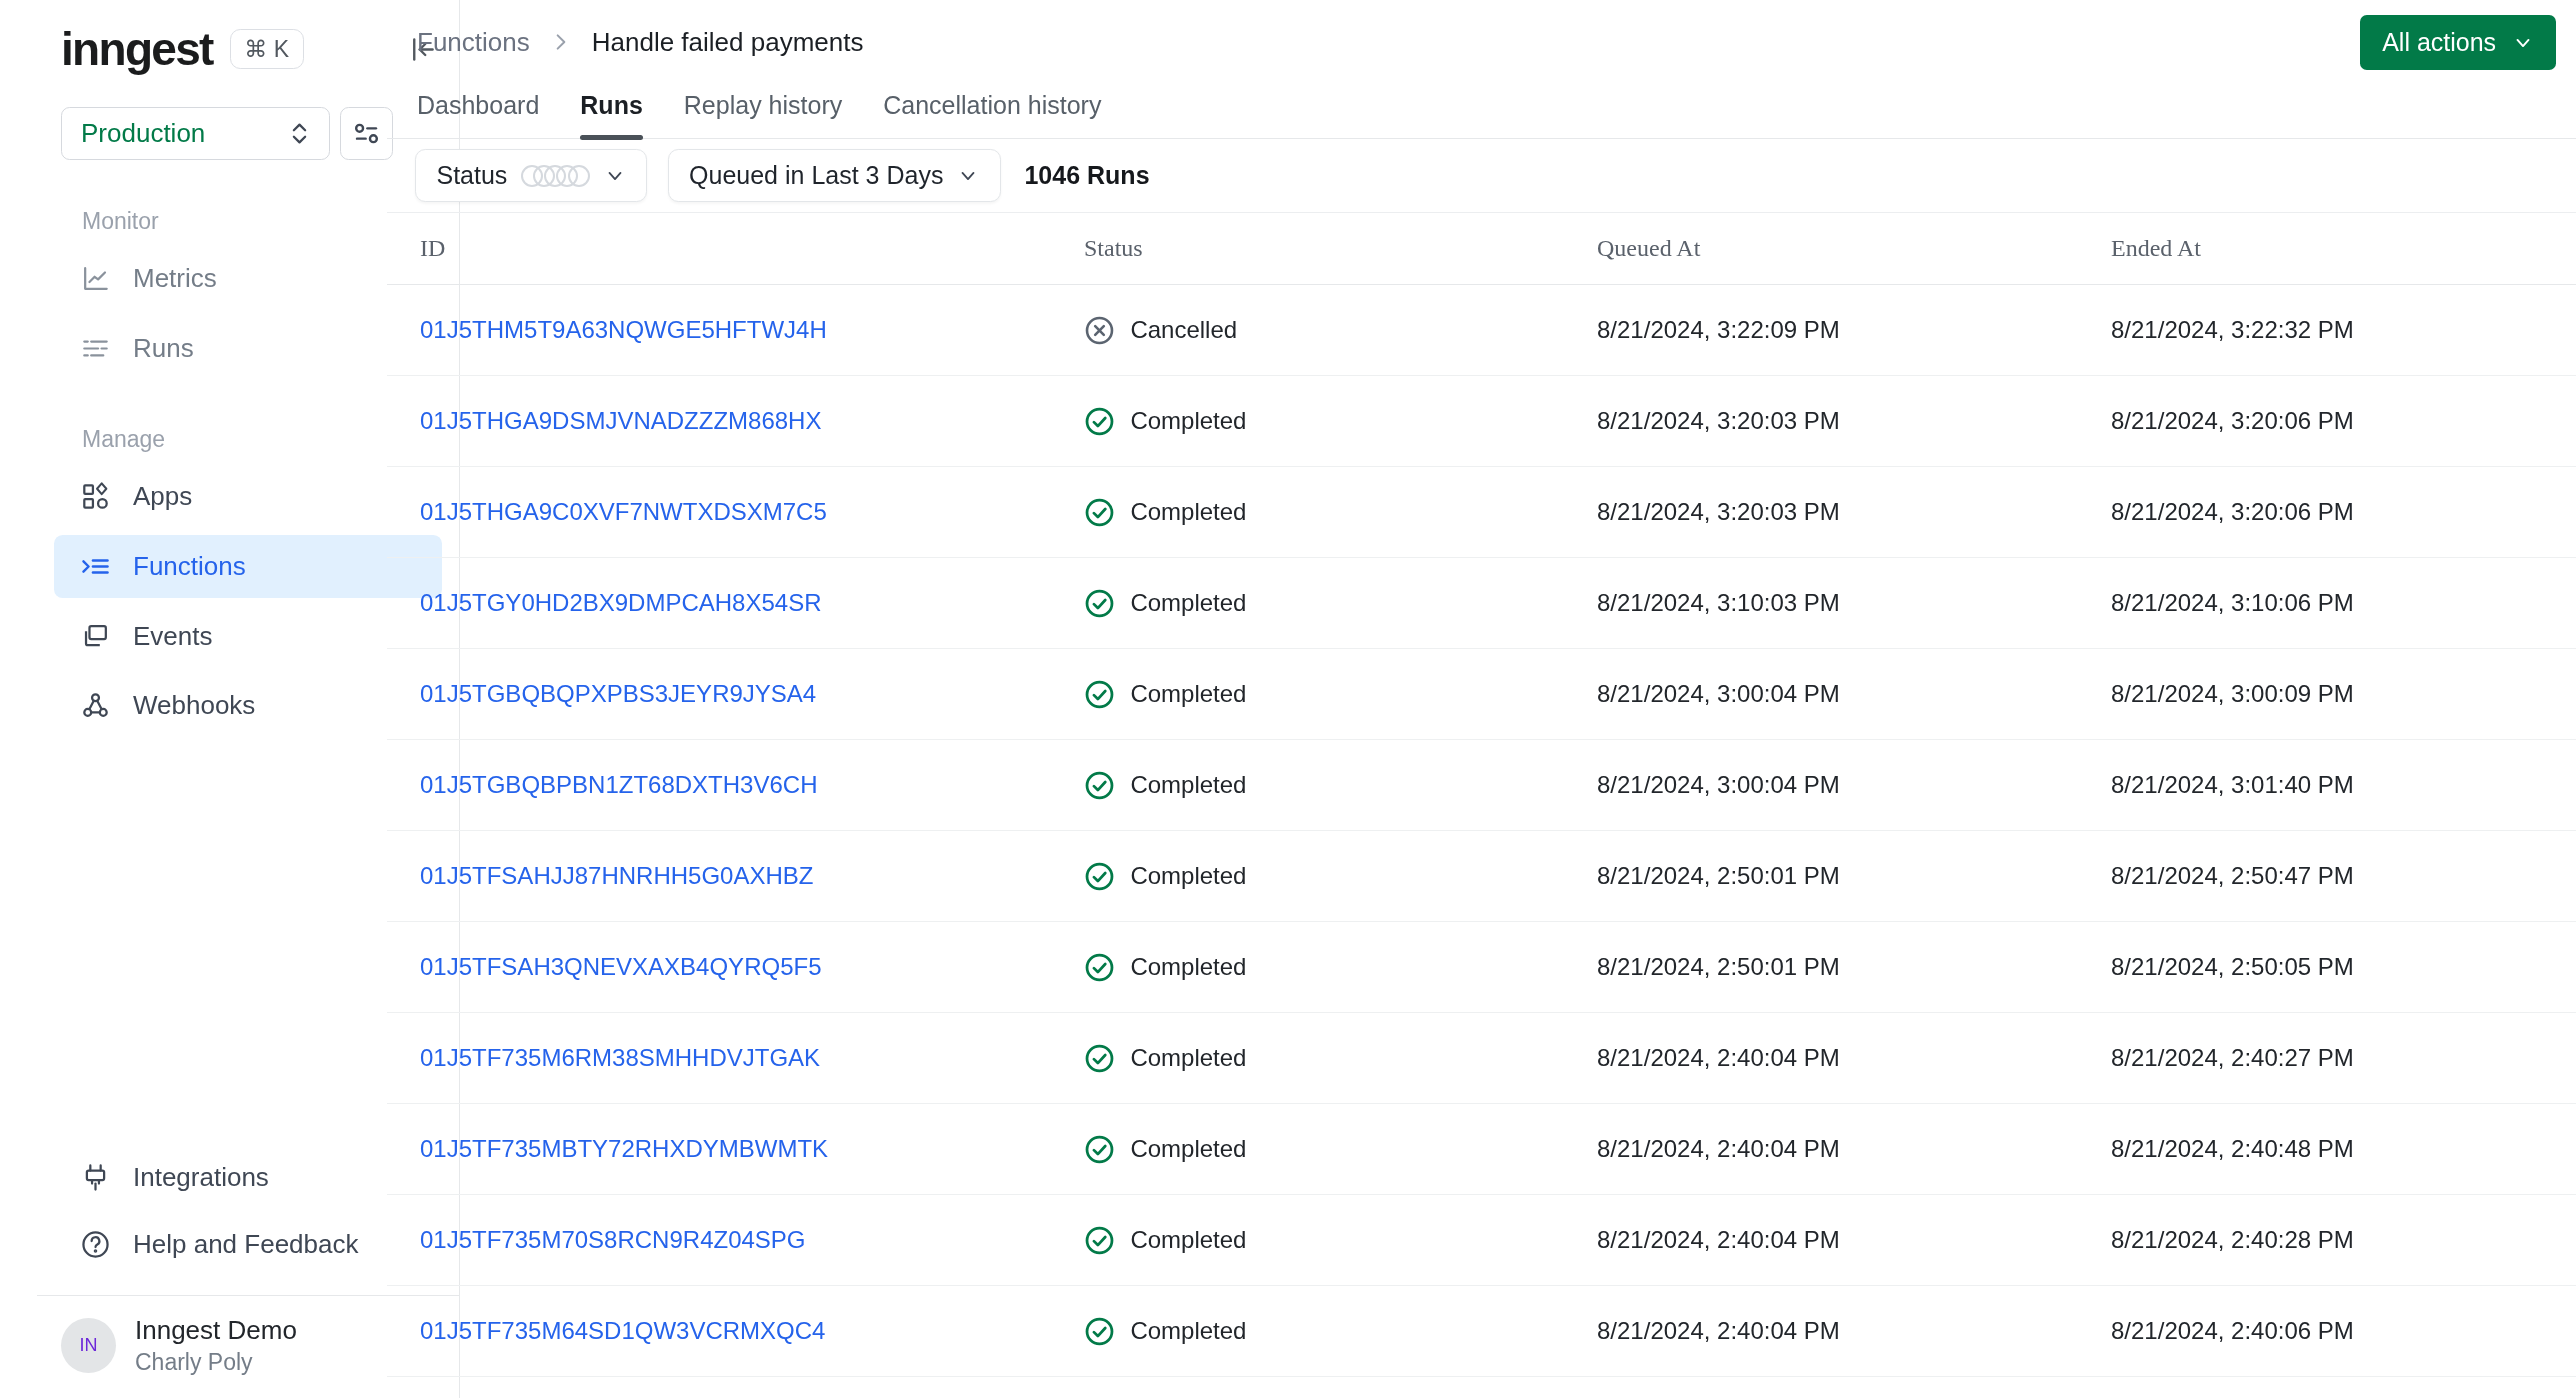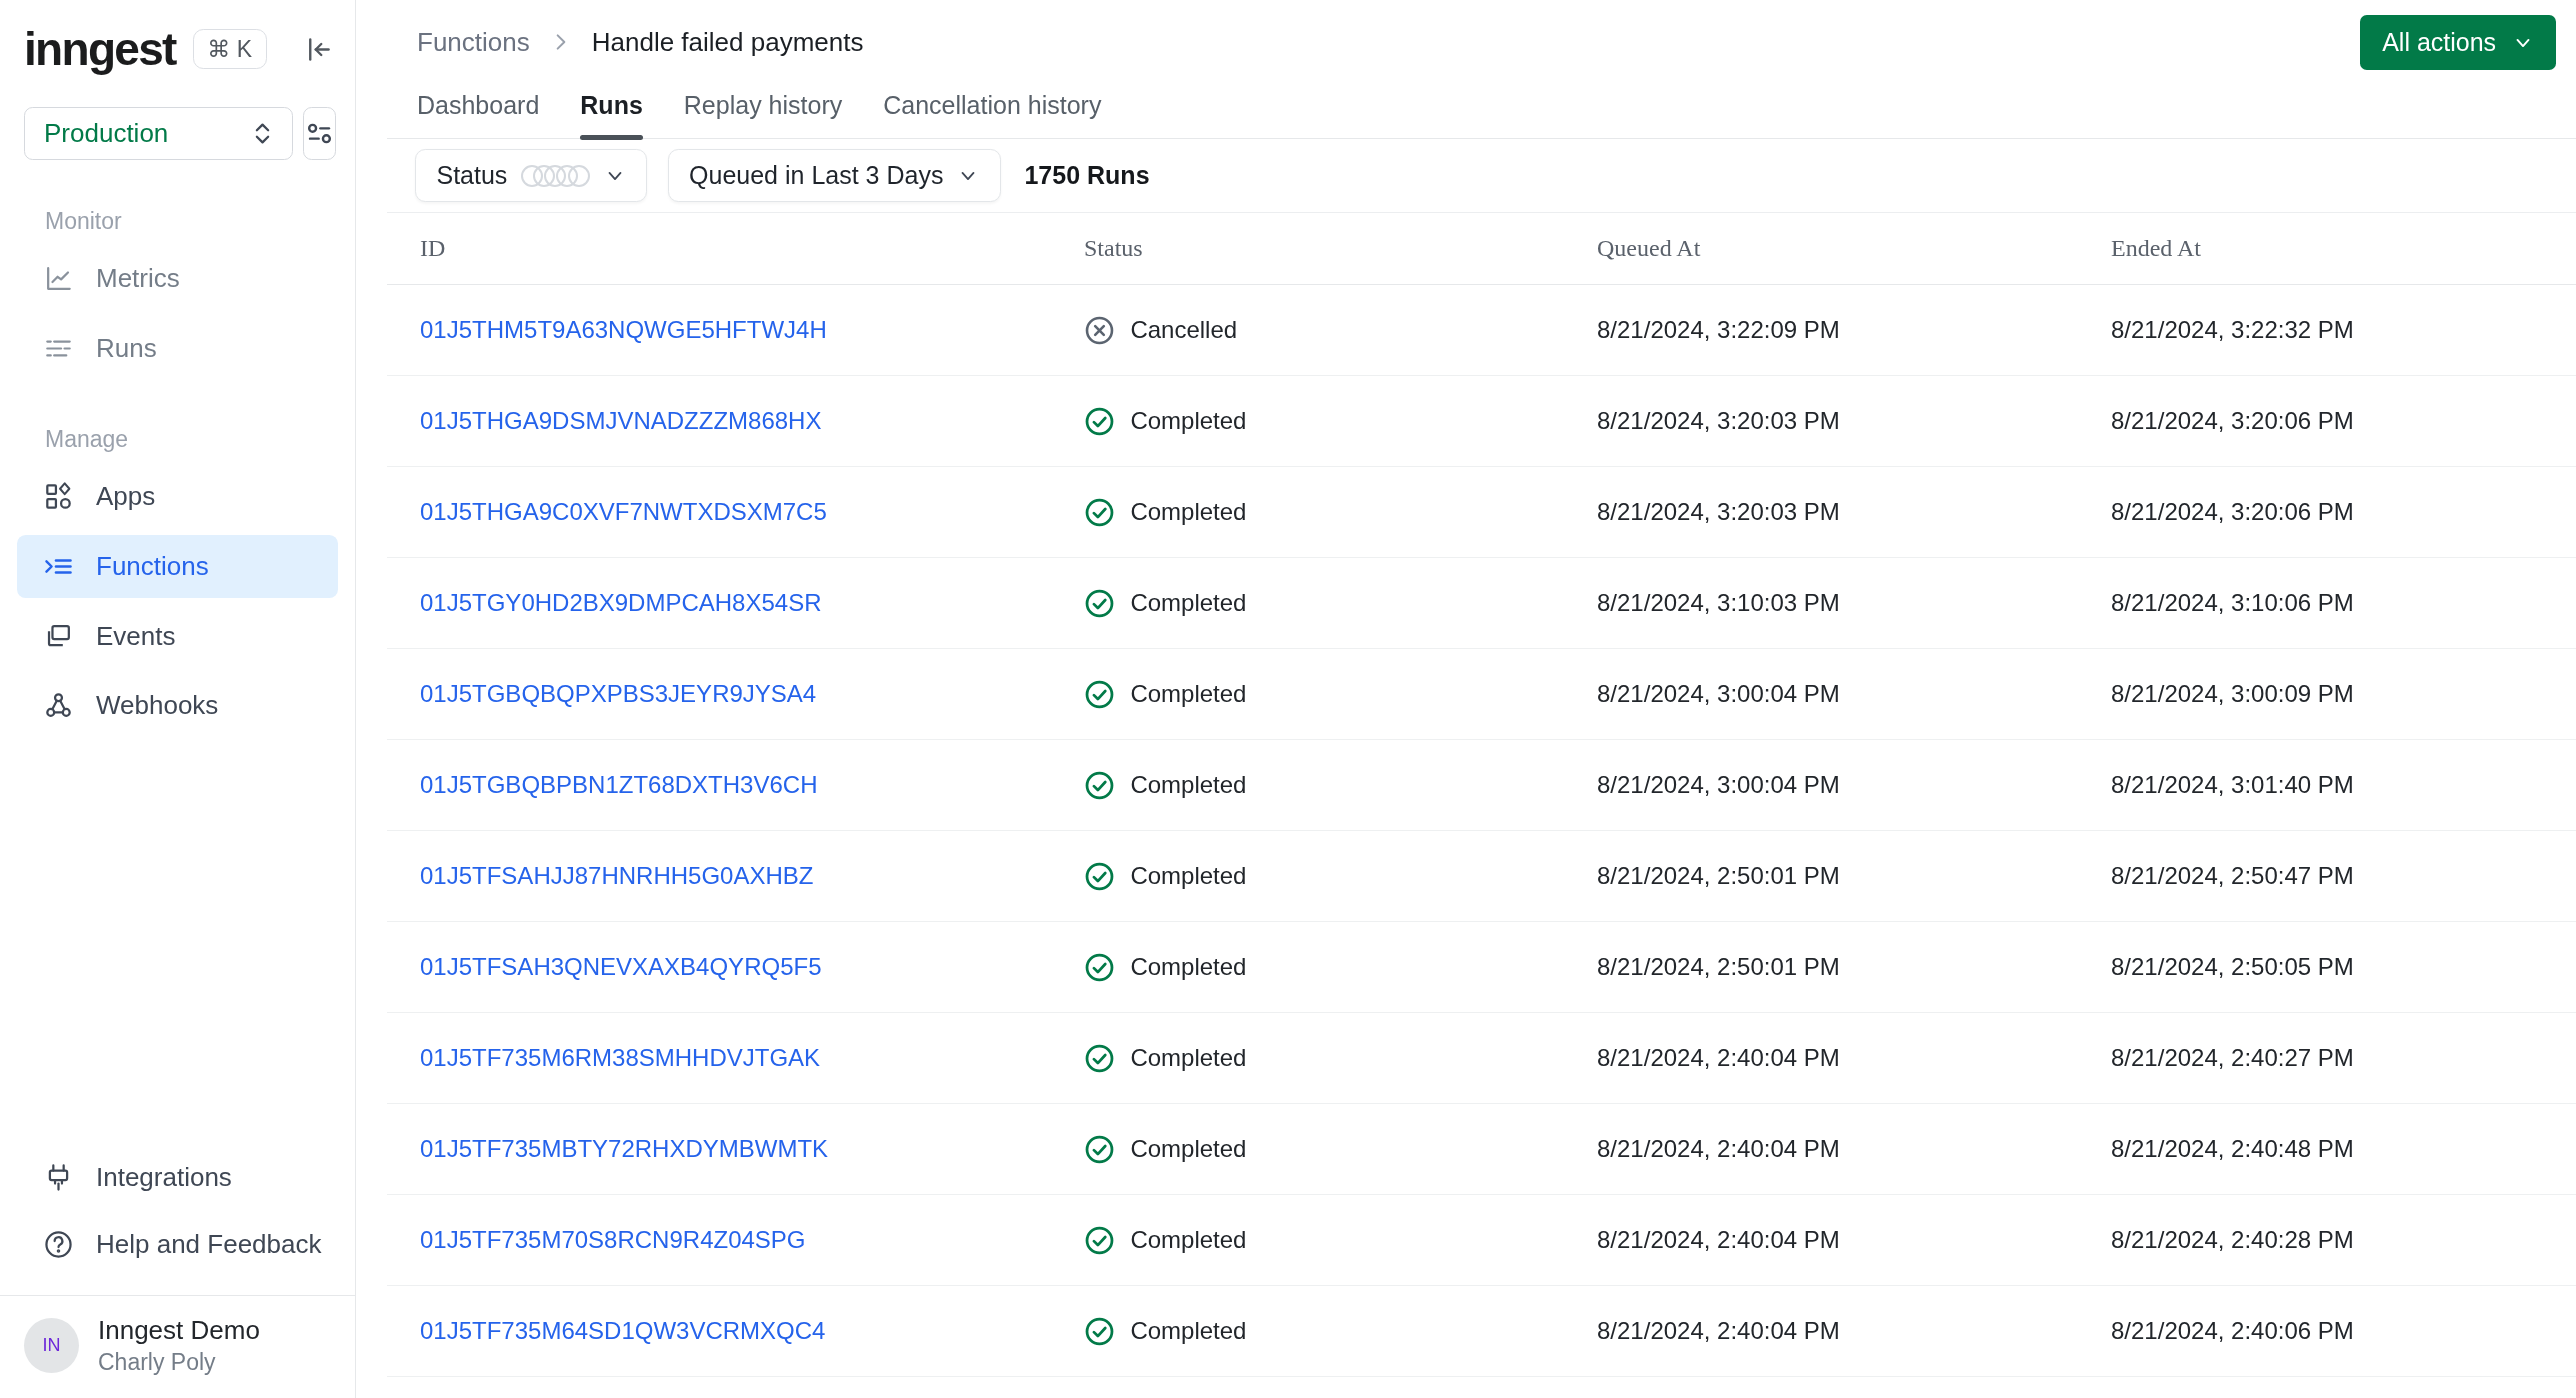--- a/index.html
+++ b/index.html
@@ -5,23 +5,23 @@
   * { margin:0; padding:0; box-sizing:border-box; }
   html,body { width:2576px; height:1398px; }
   body {
     font-family:"Liberation Sans","DejaVu Sans",sans-serif;
     background:#ffffff; color:#22262b; overflow:hidden; position:relative;
   }
   svg { display:block; }
 
   
   .sidebar {
-    position:absolute; left:0; top:0; bottom:0; width:356px;
+    position:absolute; left:0; top:0; bottom:0; width:460px;
     border-right:1.7px solid #e6e8ea; background:#fff;
-    display:flex; flex-direction:column;
+    display:flex; flex-direction:column;padding-left:37px;
   }
   .logo-row { display:flex; align-items:center; margin:22px 20.5px 0 24px; gap:17px; }
   .logo { font-size:46px; font-weight:800; letter-spacing:-1.7px; color:#1b1c1d; }
   .kbd {
     border:1.7px solid #dcdfe4; border-radius:10.3px; padding:5.1px 13.7px;
     font-size:23px; color:#52585f; display:flex; align-items:center; gap:6.8px; background:#fff;
   }
   .collapse-btn { margin-left:auto; cursor:pointer; }
   .env-row { display:flex; margin:31px 20.5px 0 24px; gap:10.3px; }
   .env-select {
@@ -287,21 +287,21 @@
       </span>
     </div>
     <div class="pill">
       <span>Queued in Last 3 Days</span>
       <span>
         <svg width="22" height="22" viewBox="0 0 36 36" fill="none" stroke="#3f4754" stroke-width="3" stroke-linecap="round" stroke-linejoin="round">
             <path d="M9 13l9 10 9-10"></path>
           </svg>
       </span>
     </div>
-    <span class="run-count">1750 Runs</span>
+    <span class="run-count">1046 Runs</span>
   </div>
 
   <div class="thead grid-cols">
     <span>ID</span>
     <span>Status</span>
     <span>Queued At</span>
     <span>Ended At</span>
   </div>
 
   <div>

